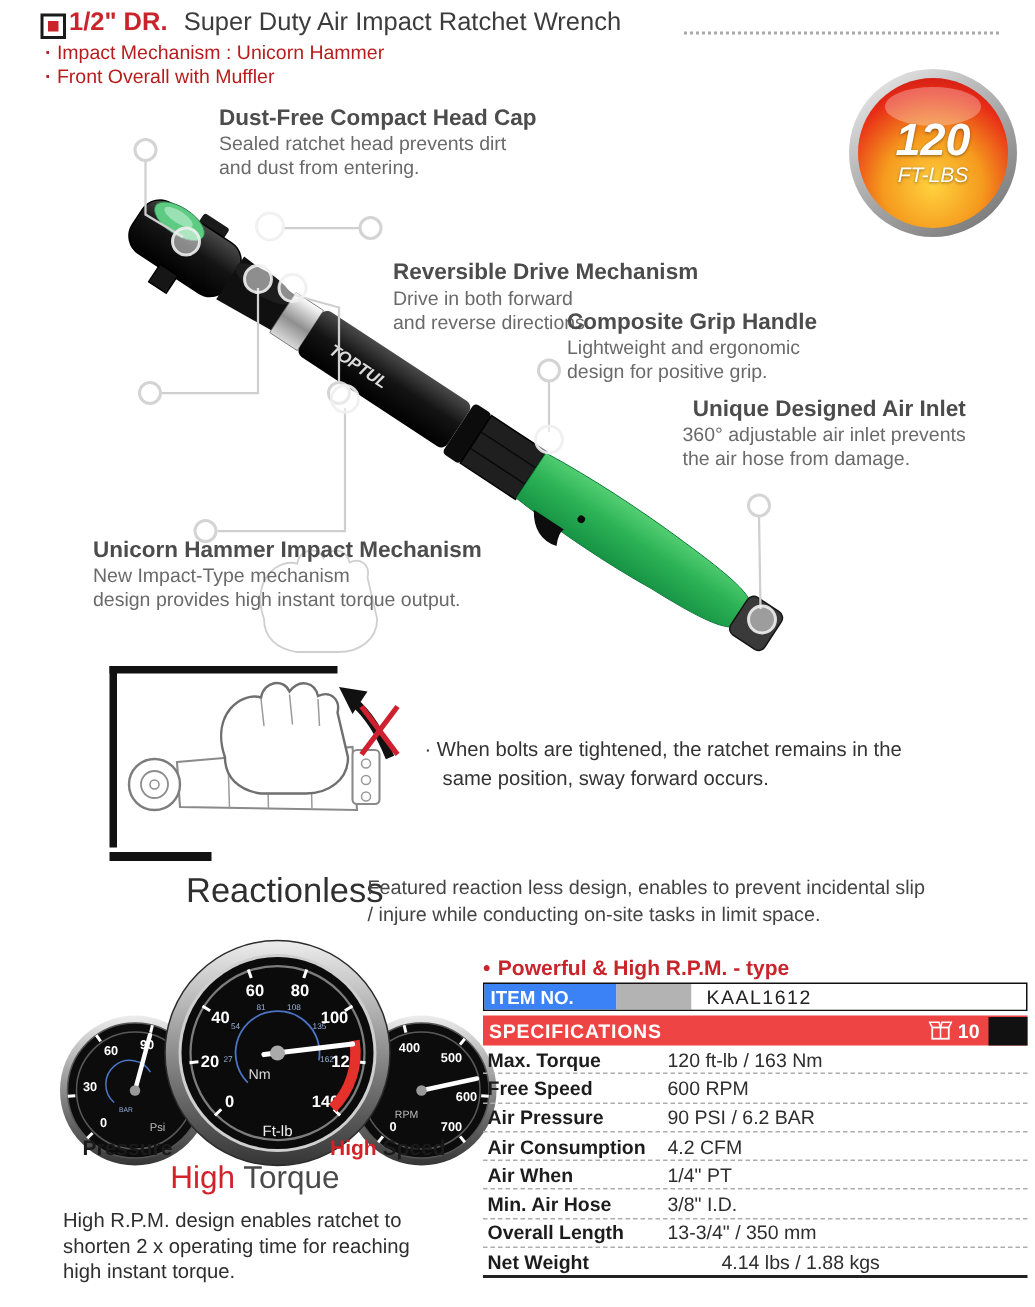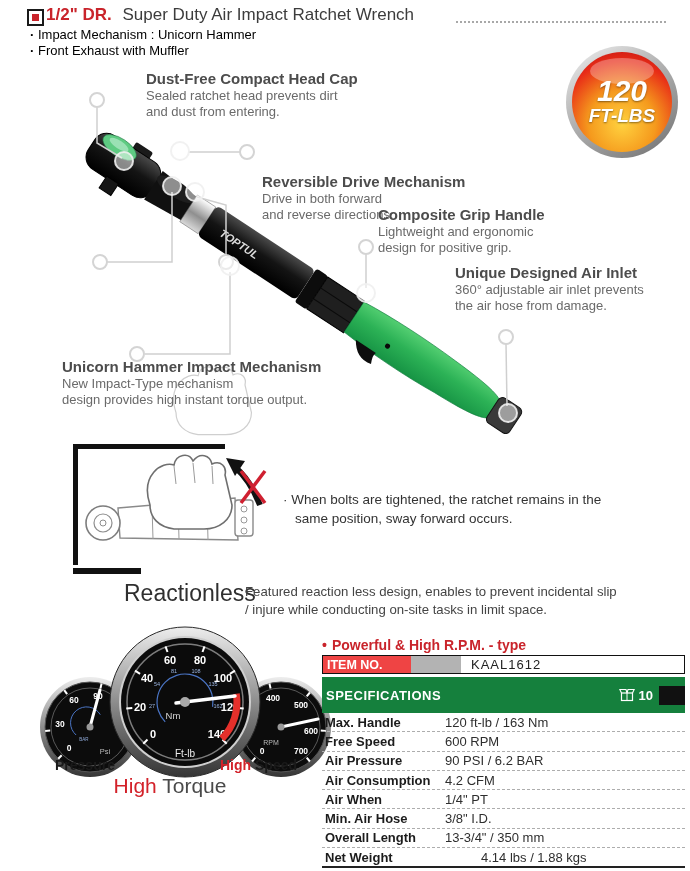--- a/index.html
+++ b/index.html
@@ -9,39 +9,39 @@
   .pre{white-space:pre-line;}
 
   
   .hdr-icon{left:27px;top:9px;width:13px;height:13px;border:2px solid #1a1a1a;background:#fff;
             display:flex;align-items:center;justify-content:center;}
   .hdr-icon i{display:block;width:7px;height:7px;background:#c9242b;}
   .hdr-title{left:46px;top:5px;font-size:17px;white-space:nowrap;}
   .hdr-title .sz{color:#c9242b;font-weight:bold;}
   .hdr-title .rest{color:#3c3c3c;margin-left:6px;}
   .hdr-leader{left:456px;right:24px;top:6px;height:15px;border-bottom:2px dotted #a8a8a8;}
-  .hdr-bullets{left:30px;top:27px;font-size:13px;color:#000000;line-height:16px;}
+  .hdr-bullets{left:30px;top:27px;font-size:13px;color:#b91c1c;line-height:16px;}
   .hdr-bullets div::before{content:"· ";font-weight:bold;}
 
   
   .badge{left:566px;top:46px;width:112px;height:112px;border-radius:50%;
          background:linear-gradient(145deg,#f4f4f4 0%,#bdbdbd 35%,#6e6e6e 100%);
          display:flex;align-items:center;justify-content:center;}
   .badge-in{width:100px;height:100px;border-radius:50%;position:relative;
          background:radial-gradient(circle at 50% 72%,#ffd23f 0%,#f59a1d 38%,#e82c17 72%,#b50d12 100%);
          display:flex;flex-direction:column;align-items:center;justify-content:center;}
   .badge-in::before{content:"";position:absolute;top:6px;left:18px;width:64px;height:26px;border-radius:50%;
          background:rgba(255,255,255,.30);}
   .badge-v{font-size:30px;font-weight:bold;font-style:italic;color:#fff;line-height:28px;
          text-shadow:0 1px 2px rgba(0,0,0,.45);}
-  .badge-u{font-size:19px;font-weight:bold;font-style:italic;color:#fff;
+  .badge-u{font-size:14px;font-weight:normal;font-style:italic;color:#fff;
          text-shadow:0 1px 2px rgba(0,0,0,.45);}
 
   
-  .feat .t{font-size:15px;font-weight:bold;color:#4c4c4c;line-height:17px;}
+  .feat .t{font-size:15px;font-weight:bold;color:#4c4c4c;line-height:17px;text-align:right;}
   .feat .d{font-size:13px;color:#6a6a6a;line-height:16px;margin-top:1px;}
   .f-dust{left:146px;top:70px;}
   .f-rev{left:262px;top:129px;margin-top:44px;}
   .f-comp{left:378px;top:206px;}
   .f-air{left:455px;top:264px;}
   .f-dual{left:30px;top:270px;}
   .f-uni{left:62px;top:358px;}
 
   
   .note{left:283px;top:490px;width:330px;font-size:13.5px;color:#333;line-height:19px;
@@ -57,26 +57,26 @@
   .g-torque{left:100px;top:774px;width:140px;text-align:center;font-size:21px;}
   .g-torque .red{color:#d3222a;}
   .g-torque .blk{color:#4a4a4a;}
   .g-caption{left:42px;top:805px;width:285px;font-size:13.5px;color:#2e2e2e;line-height:17px;}
 
   
   .sp-head{left:322px;top:637px;font-size:14px;font-weight:bold;color:#c9242b;}
   .sp-head .bullet{margin-right:5px;}
   .spec{left:322px;top:655px;width:363px;}
   .item-row{display:flex;height:17px;border:1px solid #111;align-items:stretch;}
-  .item-label{width:84px;background:#ef4444;color:#fff;font-size:12.5px;font-weight:bold;
+  .item-label{width:84px;background:#3b82f6;color:#fff;font-size:12.5px;font-weight:bold;
               display:flex;align-items:center;padding-left:4px;}
   .item-gap{width:50px;background:#b3b3b3;}
   .item-value{flex:1;background:#fff;font-size:13px;color:#222;letter-spacing:1px;
               display:flex;align-items:center;padding-left:10px;}
-  .spec-bar{margin-top:3px;height:36px;background:#15803d;display:flex;align-items:center;}
+  .spec-bar{margin-top:3px;height:20px;background:#ef4444;display:flex;align-items:center;}
   .spec-bar .lbl{color:#fff;font-size:13px;font-weight:bold;letter-spacing:.5px;padding-left:4px;flex:1;}
   .spec-bar .qty{color:#fff;font-size:13px;font-weight:bold;margin:0 6px 0 4px;}
   .spec-bar .blk{width:26px;height:19px;background:#111;}
   .rows{}
   .row{display:flex;align-items:center;height:18.3px;border-bottom:1px dashed #adadad;}
   .row:last-child{border-bottom:2px solid #222;gap:36px;}
   .row .l{width:120px;font-size:13px;font-weight:bold;color:#1c1c1c;padding-left:3px;}
   .row .v{font-size:13px;color:#2e2e2e;}
   svg{position:absolute;left:0;top:0;pointer-events:none;}
 </style>
@@ -282,21 +282,21 @@
   <div class="abs hdr-icon">
       <i></i>
     </div>
   <div class="abs hdr-title">
     <span class="sz">1/2" DR.</span>
     <span class="rest">Super Duty Air Impact Ratchet Wrench</span>
   </div>
   <div class="abs hdr-leader"></div>
   <div class="abs hdr-bullets">
     <div>Impact Mechanism : Unicorn Hammer</div>
-    <div>Front Exhaust with Muffler</div>
+    <div>Front Overall with Muffler</div>
   </div>
 
   <div class="abs badge">
     <div class="badge-in">
       <div class="badge-v">120</div>
       <div class="badge-u">FT-LBS</div>
     </div>
   </div>
 
   <div class="abs feat f-dust">
@@ -333,20 +333,23 @@
 
   <div class="abs g-pressure">Pressure</div>
   <div class="abs g-speed">
     <span class="red">High</span>
     <span class="blk">Speed</span>
   </div>
   <div class="abs g-torque">
     <span class="red">High</span>
     <span class="blk">Torque</span>
   </div>
+  <div class="abs g-caption pre">High R.P.M. design enables ratchet to
+shorten 2 x operating time for reaching
+high instant torque.</div>
 
   <div class="abs sp-head">
     <span class="bullet">•</span><span>Powerful &amp; High R.P.M. - type</span>
   </div>
   <div class="abs spec">
     <div class="item-row">
       <div class="item-label">ITEM NO.</div>
       <div class="item-gap"></div>
       <div class="item-value">KAAL1612</div>
     </div>
@@ -356,21 +359,21 @@
         <rect x="2.5" y="5" width="11" height="7.5" fill="none" stroke="#fff" stroke-width="1.2"></rect>
         <line x1="8" y1="5" x2="8" y2="12.5" stroke="#fff" stroke-width="1"></line>
         <polyline points="2.5,5 0.8,1.5 7,1.5 8,5" fill="none" stroke="#fff" stroke-width="1.1"></polyline>
         <polyline points="13.5,5 15.2,1.5 9,1.5 8,5" fill="none" stroke="#fff" stroke-width="1.1"></polyline>
       </svg>
       <div class="qty">10</div>
       <div class="blk"></div>
     </div>
     <div class="rows">
       <div class="row">
-          <span class="l">Max. Handle</span>
+          <span class="l">Max. Torque</span>
           <span class="v">120 ft-lb / 163 Nm</span>
         </div>
       <div class="row">
           <span class="l">Free Speed</span>
           <span class="v">600 RPM</span>
         </div>
       <div class="row">
           <span class="l">Air Pressure</span>
           <span class="v">90 PSI / 6.2 BAR</span>
         </div>

